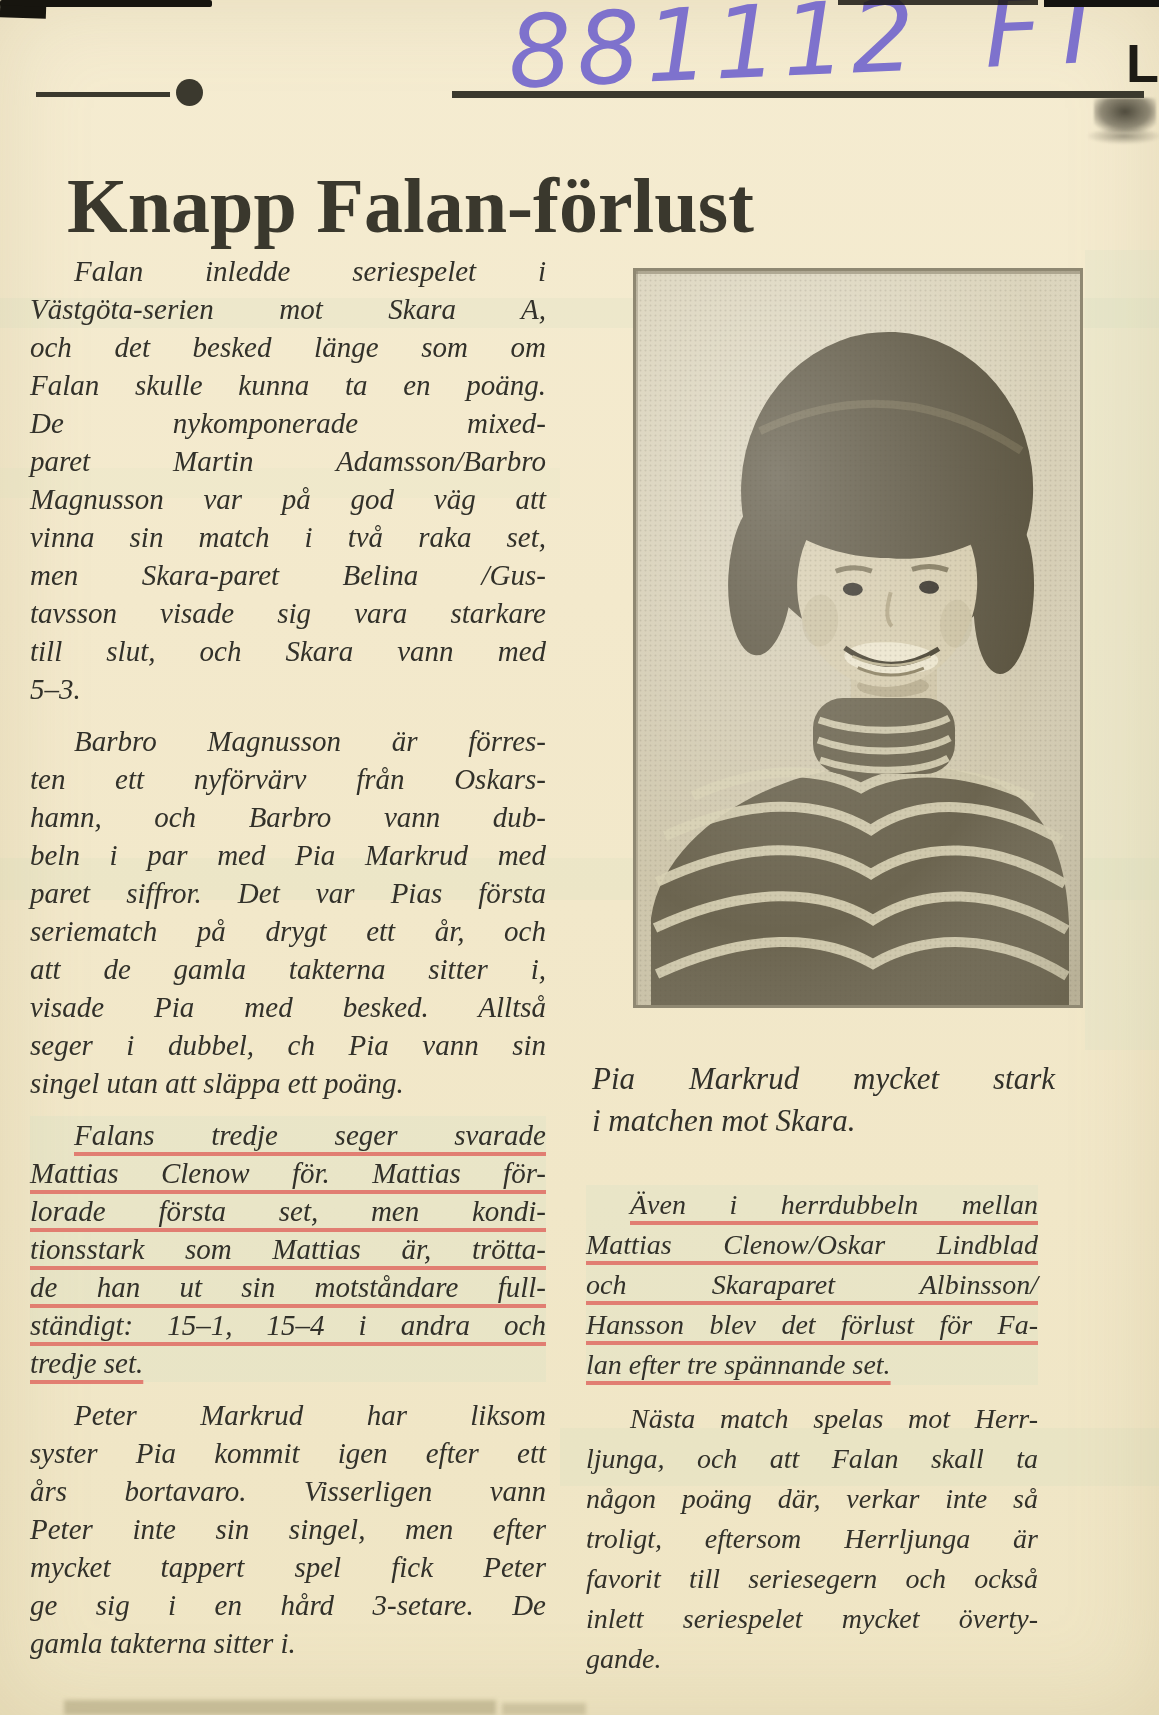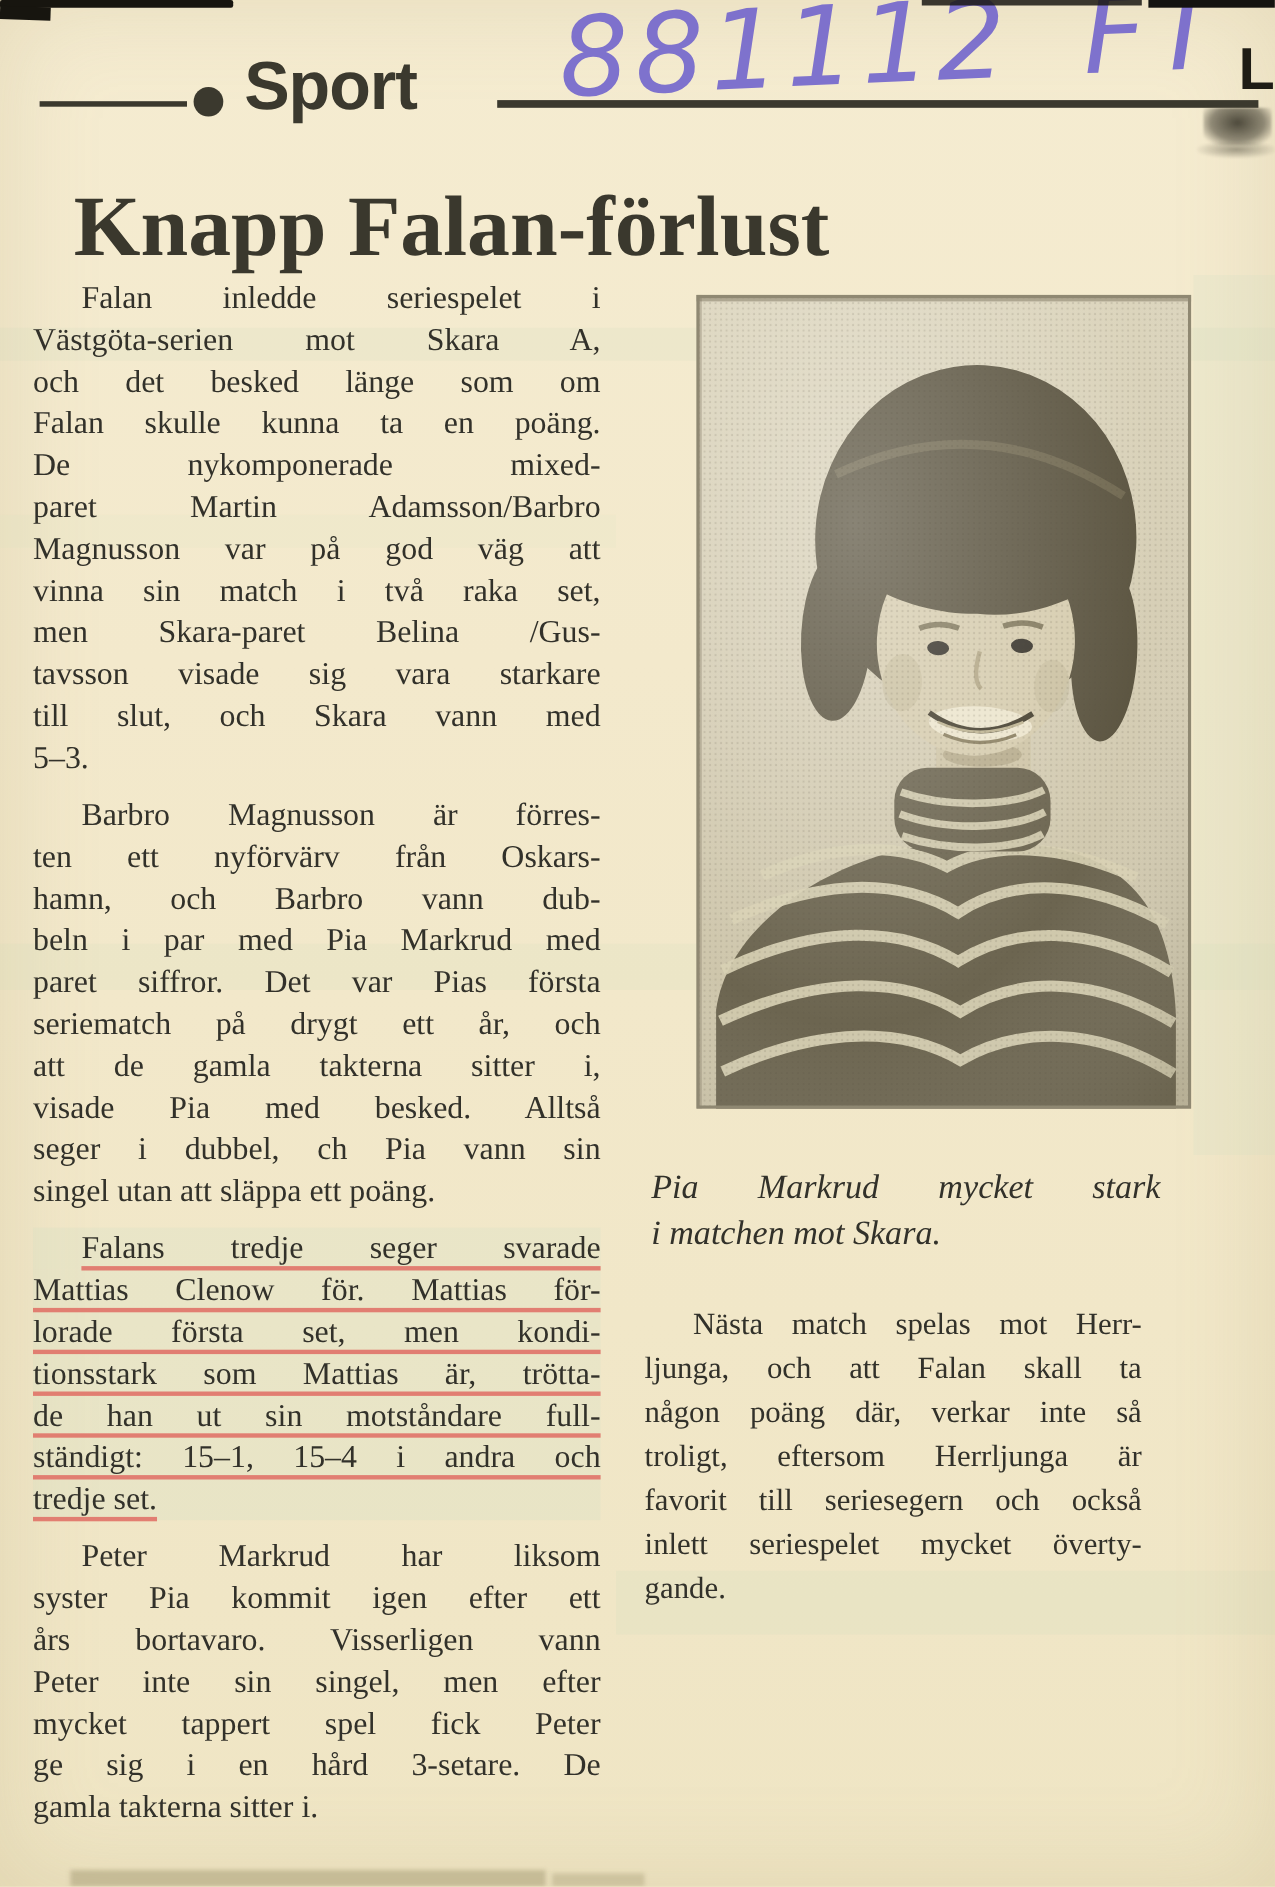--- a/index.html
+++ b/index.html
@@ -38,21 +38,21 @@
   .headline{
     position:absolute;left:50px;top:148px;margin:17px;
     font:700 78px/1.05 "Liberation Serif",serif;color:#3a382d;letter-spacing:0px;
     white-space:nowrap;
   }
 
   
   .col{position:absolute;color:#32312a;}
   .left-col{left:30px;top:252px;width:516px;font-size:29px;line-height:38px;}
   .right-col{left:586px;top:1185px;width:452px;font-size:28px;line-height:40px;}
-  .para{margin:0 0 14px 0;}
+  .para{margin:0 0 14px 0;font-style:italic;}
   .para:last-child{margin-bottom:0;}
   .ln{text-align:justify;text-align-last:justify;}
   .ln.first{padding-left:44px;}
   .ln.last{text-align-last:left;}
   .u .ln{
     text-decoration:underline;
     text-decoration-color:rgba(223,98,90,.78);
     text-decoration-thickness:4px;
     text-underline-offset:7px;
     text-decoration-skip-ink:none;
@@ -94,21 +94,20 @@
   <div class="band g1"></div>
   <div class="band g2"></div>
   <div class="band g3"></div>
   <div class="band g4"></div>
   <div class="band g5"></div>
 
   <div class="handwriting">881112 FT</div>
 
   <div class="rule rule-left"></div>
   <span class="bullet"></span>
-  <div class="section-label">Sport</div>
   <div class="rule rule-right"></div>
   <div class="corner-letter">L</div>
 
   <h1 class="headline">Knapp Falan-förlust</h1>
 
   <div class="col left-col">
       <div class="para">
         <div class="ln first">Falan inledde seriespelet i</div>
         <div class="ln">Västgöta-serien mot Skara A,</div>
         <div class="ln">och det besked länge som om</div>
@@ -221,20 +220,27 @@
   </figure>
 
   <div class="caption">
       <div class="para">
         <div class="ln first">Pia Markrud mycket stark</div>
         <div class="ln last">i matchen mot Skara.</div>
       </div>
     </div>
 
   <div class="col right-col">
+      <div class="para u">
+        <div class="ln first">Även i herrdubbeln mellan</div>
+        <div class="ln">Mattias Clenow/Oskar Lindblad</div>
+        <div class="ln">och Skaraparet Albinsson/</div>
+        <div class="ln">Hansson blev det förlust för Fa-</div>
+        <div class="ln last">lan efter tre spännande set.</div>
+      </div>
       <div class="para">
         <div class="ln first">Nästa match spelas mot Herr-</div>
         <div class="ln">ljunga, och att Falan skall ta</div>
         <div class="ln">någon poäng där, verkar inte så</div>
         <div class="ln">troligt, eftersom Herrljunga är</div>
         <div class="ln">favorit till seriesegern och också</div>
         <div class="ln">inlett seriespelet mycket överty-</div>
         <div class="ln last">gande.</div>
       </div>
     </div>

